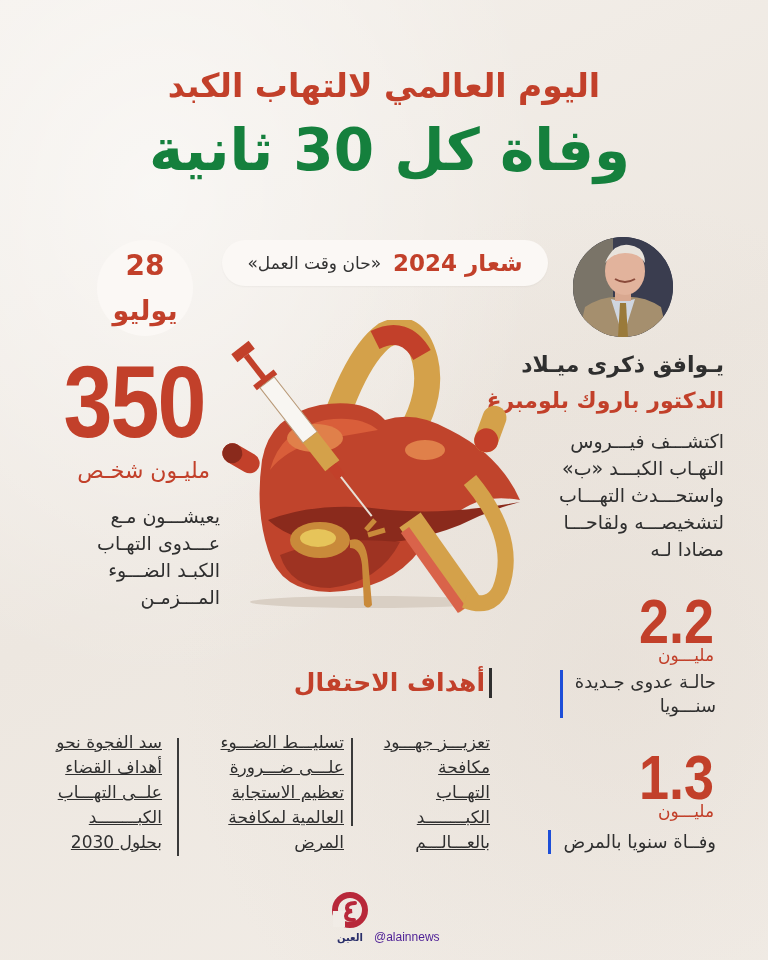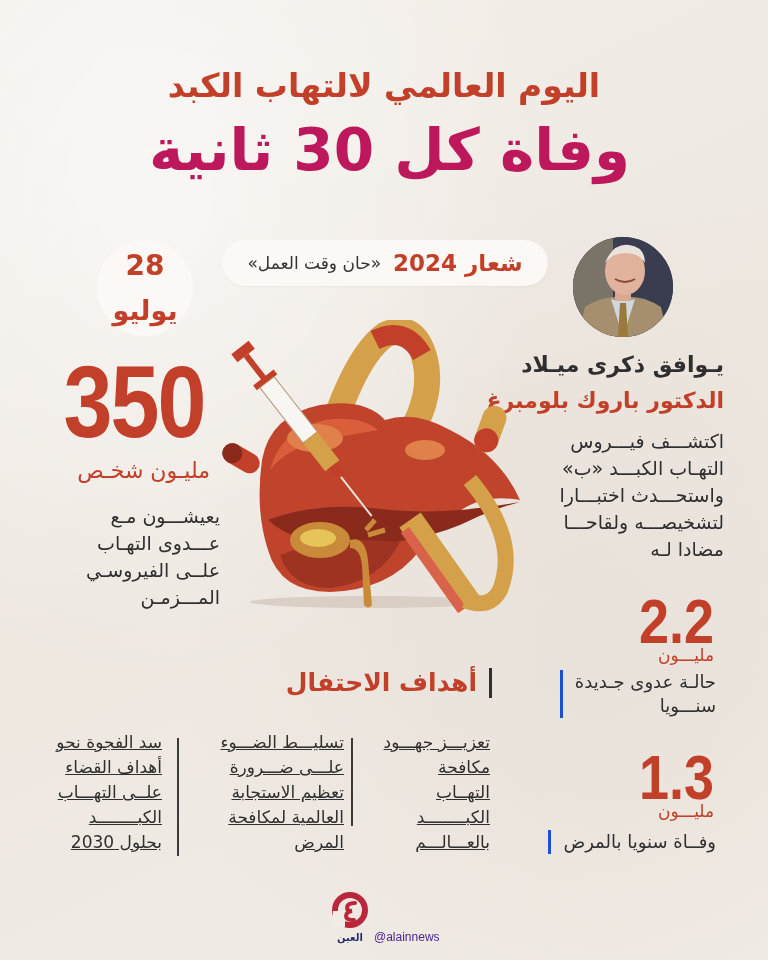--- a/index.html
+++ b/index.html
@@ -20,21 +20,21 @@
   .subtitle {
     left: 0; right: 0; top: 66px;
     text-align: center;
     font-size: 33px; font-weight: bold;
     color: #c2402a;
   }
   .main-title {
     left: 0; right: 0; top: 116px;
     text-align: center;
     font-size: 58px; font-weight: bold;
-    color: #be185d;
+    color: #15803d;
     letter-spacing: 1px;
     padding-left: 11px;
   }
 
   
   .slogan-pill {
     left: 222px; top: 240px;
     width: 326px; height: 46px;
     background: #fbf8f5;
     border-radius: 23px;
@@ -128,21 +128,21 @@
     border-left: 3px solid #1d4ed8;
   }
   .stat-desc span { display: block; }
   .stat-22-desc { right: 52px; top: 670px; }
   .stat-13-desc { right: 52px; top: 830px; }
 
   
   .goals-title {
     right: 276px; top: 668px;
     font-size: 25px; font-weight: bold; color: #c2402a;
-    padding-right: 12px;
+    padding-right: 4px;
     border-right: 3px solid #2f2f2f;
     line-height: 30px;
   }
   .goal-col {
     font-size: 17px; line-height: 25px; color: #2f2f2f;
     text-align: right;
     text-decoration: underline;
   }
   .goal-col span { display: block; }
   .goal-1 { right: 278px; top: 730px; width: 110px; }
@@ -206,31 +206,31 @@
     <path d="M32 26 Q40 6 56 8 Q72 10 72 26 Q66 16 52 16 Q40 16 32 26 Z" fill="#e8e3dc"></path>
     <path d="M42 42 Q52 48 62 42" stroke="#8a4a3a" stroke-width="2" fill="none"></path>
   </svg>
 </div>
 
 <div class="abs coincide-line">يـوافق ذكرى ميـلاد</div>
 <div class="abs doctor-name">الدكتور باروك بلومبرغ</div>
 <div class="abs doctor-desc">
   <span>اكتشـــف فيـــروس</span>
   <span>التهـاب الكبـــد «ب»</span>
-  <span>واستحـــدث اختبـــارا</span>
+  <span>واستحـــدث التهـــاب</span>
   <span>لتشخيصـــه ولقاحـــا</span>
   <span>مضادا لـه</span>
 </div>
 
 <div class="abs stat-350">350</div>
 <div class="abs stat-350-unit">مليـون شخـص</div>
 <div class="abs stat-350-desc">
   <span>يعيشـــون مـع</span>
   <span>عـــدوى التهـاب</span>
-  <span>علــى الفيروسـي</span>
+  <span>الكبـد الضـــوء</span>
   <span>المـــزمـن</span>
 </div>
 
 <div class="abs illustration">
   <svg width="340" height="300" viewBox="0 0 340 300">
 
     <ellipse cx="170" cy="282" rx="120" ry="6" fill="#d9cfc4"></ellipse>
 
     <path d="M120 150 Q150 40 185 15 Q215 0 225 40 Q235 80 200 130" stroke="#d4a14a" stroke-width="26" fill="none"></path>
     <path d="M175 20 Q205 5 222 35" stroke="#c2402a" stroke-width="20" fill="none"></path>

